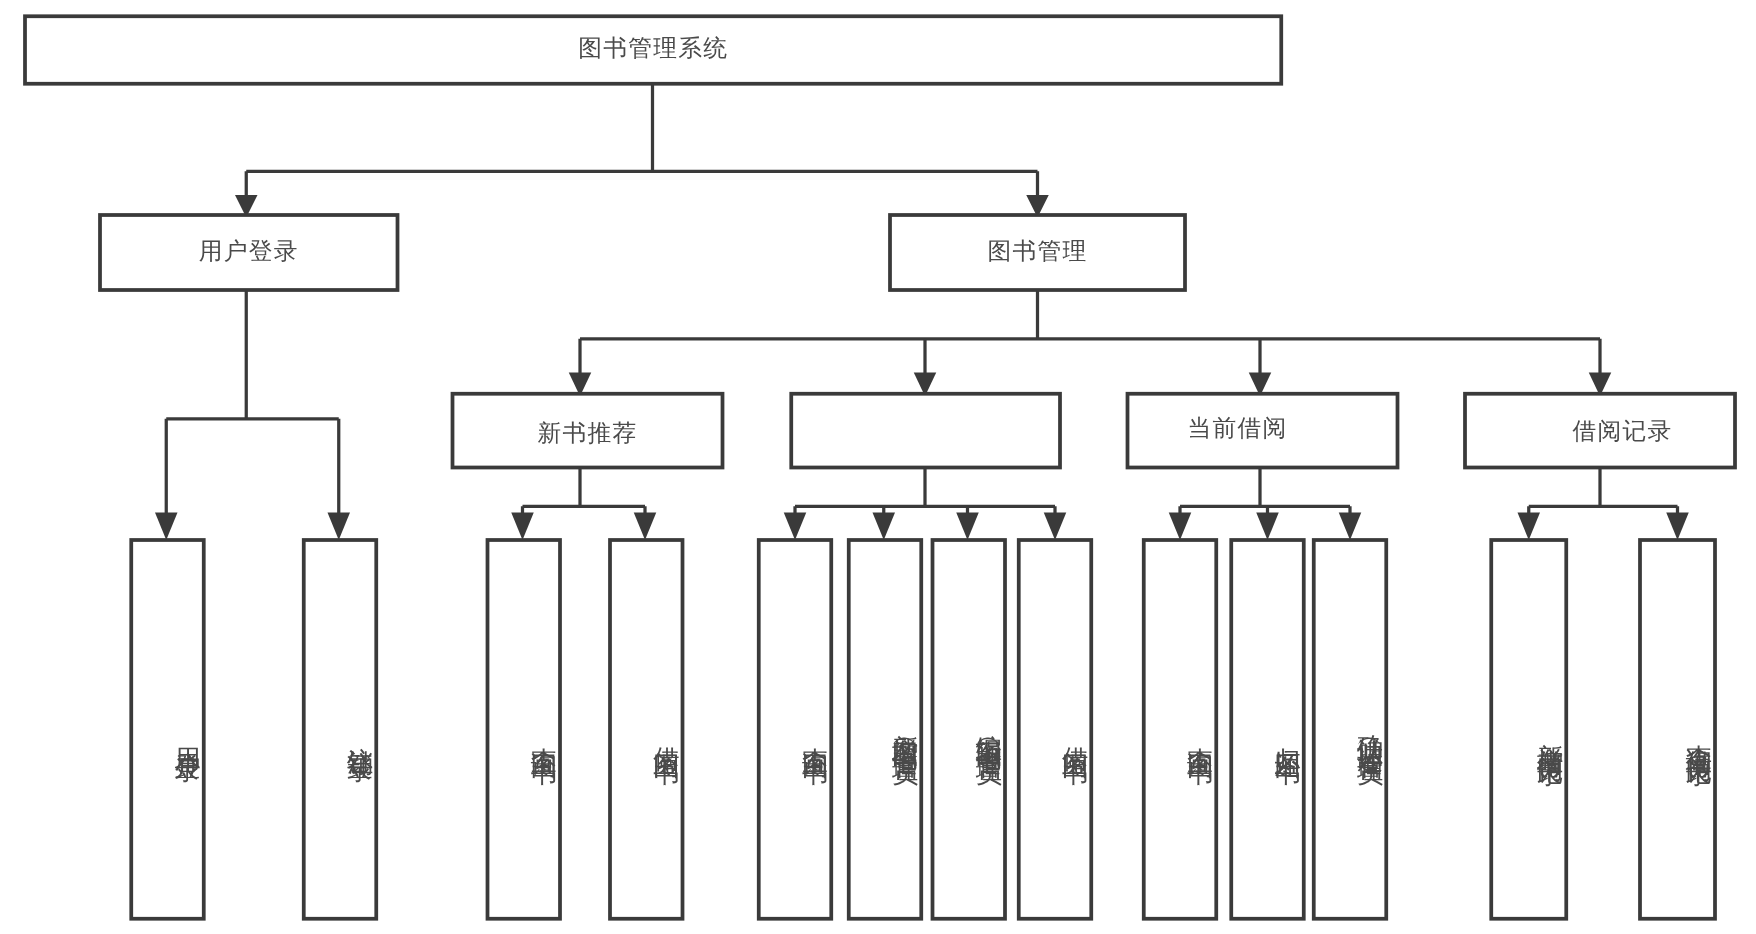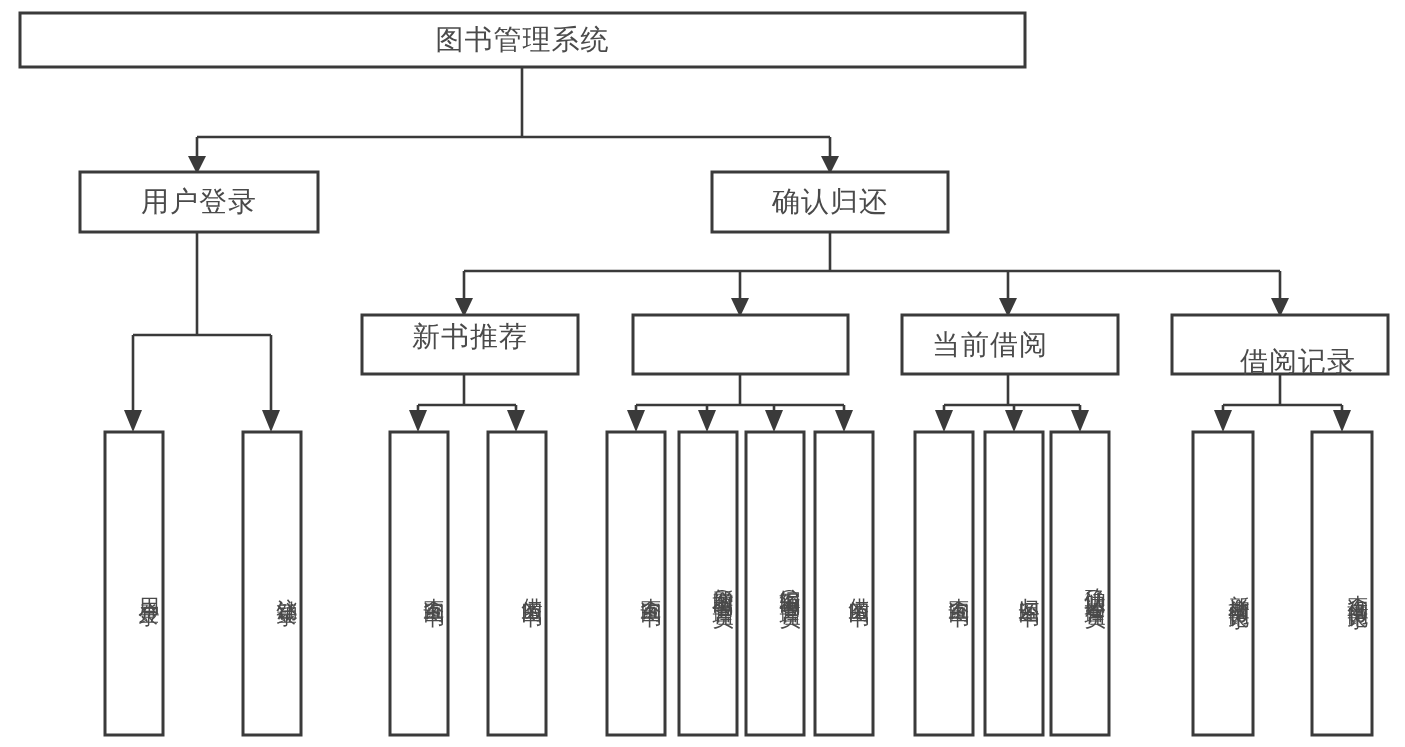--- a/index.html
+++ b/index.html
@@ -45,21 +45,21 @@
     position: absolute;
     display: flex;
     align-items: center;
     justify-content: center;
     color: #4a4a4a;
     font-family: "Liberation Sans", "DejaVu Sans", sans-serif;
     pointer-events: none;
     box-sizing: border-box;
   }
   .node-label.horizontal {
-    font-size: 28px;
+    font-size: 19px;
     line-height: 1.2;
     letter-spacing: 1px;
   }
   .node-label.vertical {
     writing-mode: vertical-rl;
     text-orientation: upright;
     font-size: 21px;
     line-height: 1.35;
     letter-spacing: 3px;
     align-items: flex-start;
@@ -174,25 +174,25 @@
       <rect class="node-box" x="985" y="432" width="58" height="303"></rect>
       <rect class="node-box" x="1051" y="432" width="58" height="303"></rect>
       <rect class="node-box" x="1193" y="432" width="60" height="303"></rect>
       <rect class="node-box" x="1312" y="432" width="60" height="303"></rect>
     </g>
   </svg>
 
   <div class="node-label horizontal" style="left:20px;  top:13px;  width:1005px; height:54px;">图书管理系统</div>
 
   <div class="node-label horizontal" style="left:80px;  top:172px; width:238px; height:60px;">用户登录</div>
-  <div class="node-label horizontal" style="left:712px; top:172px; width:236px; height:60px;">确认归还</div>
-
-  <div class="node-label horizontal" style="left:362px;  top:315px; width:216px; height:43px;border-radius:10px;">新书推荐</div>
+  <div class="node-label horizontal" style="left:712px; top:172px; width:236px; height:60px;">图书管理</div>
+
+  <div class="node-label horizontal" style="left:362px;  top:327px; width:216px; height:43px;border-radius:10px;">新书推荐</div>
   <div class="node-label horizontal" style="left:902px;  top:315px; width:176px; height:59px;">当前借阅</div>
-  <div class="node-label horizontal" style="left:1172px; top:332px; width:216px; height:59px;padding-left:36px;">借阅记录</div>
+  <div class="node-label horizontal" style="left:1172px; top:317px; width:216px; height:59px;padding-left:36px;">借阅记录</div>
 
   <div class="node-label vertical" style="left:105px;  top:432px; width:58px; height:303px;">用户登录</div>
   <div class="node-label vertical" style="left:243px;  top:432px; width:58px; height:303px;">注销登录</div>
   <div class="node-label vertical" style="left:390px;  top:432px; width:58px; height:303px;">查询图书</div>
   <div class="node-label vertical" style="left:488px;  top:432px; width:58px; height:303px;">借阅图书</div>
   <div class="node-label vertical" style="left:607px;  top:432px; width:58px; height:303px;">查询图书</div>
   <div class="node-label vertical" style="left:679px;  top:432px; width:58px; height:303px; padding-top:2px;">新增图书（管理员）</div>
   <div class="node-label vertical" style="left:746px;  top:432px; width:58px; height:303px; padding-top:2px;">编辑图书（管理员）</div>
   <div class="node-label vertical" style="left:815px;  top:432px; width:58px; height:303px;">借阅图书</div>
   <div class="node-label vertical" style="left:915px;  top:432px; width:58px; height:303px;">查询图书</div>

